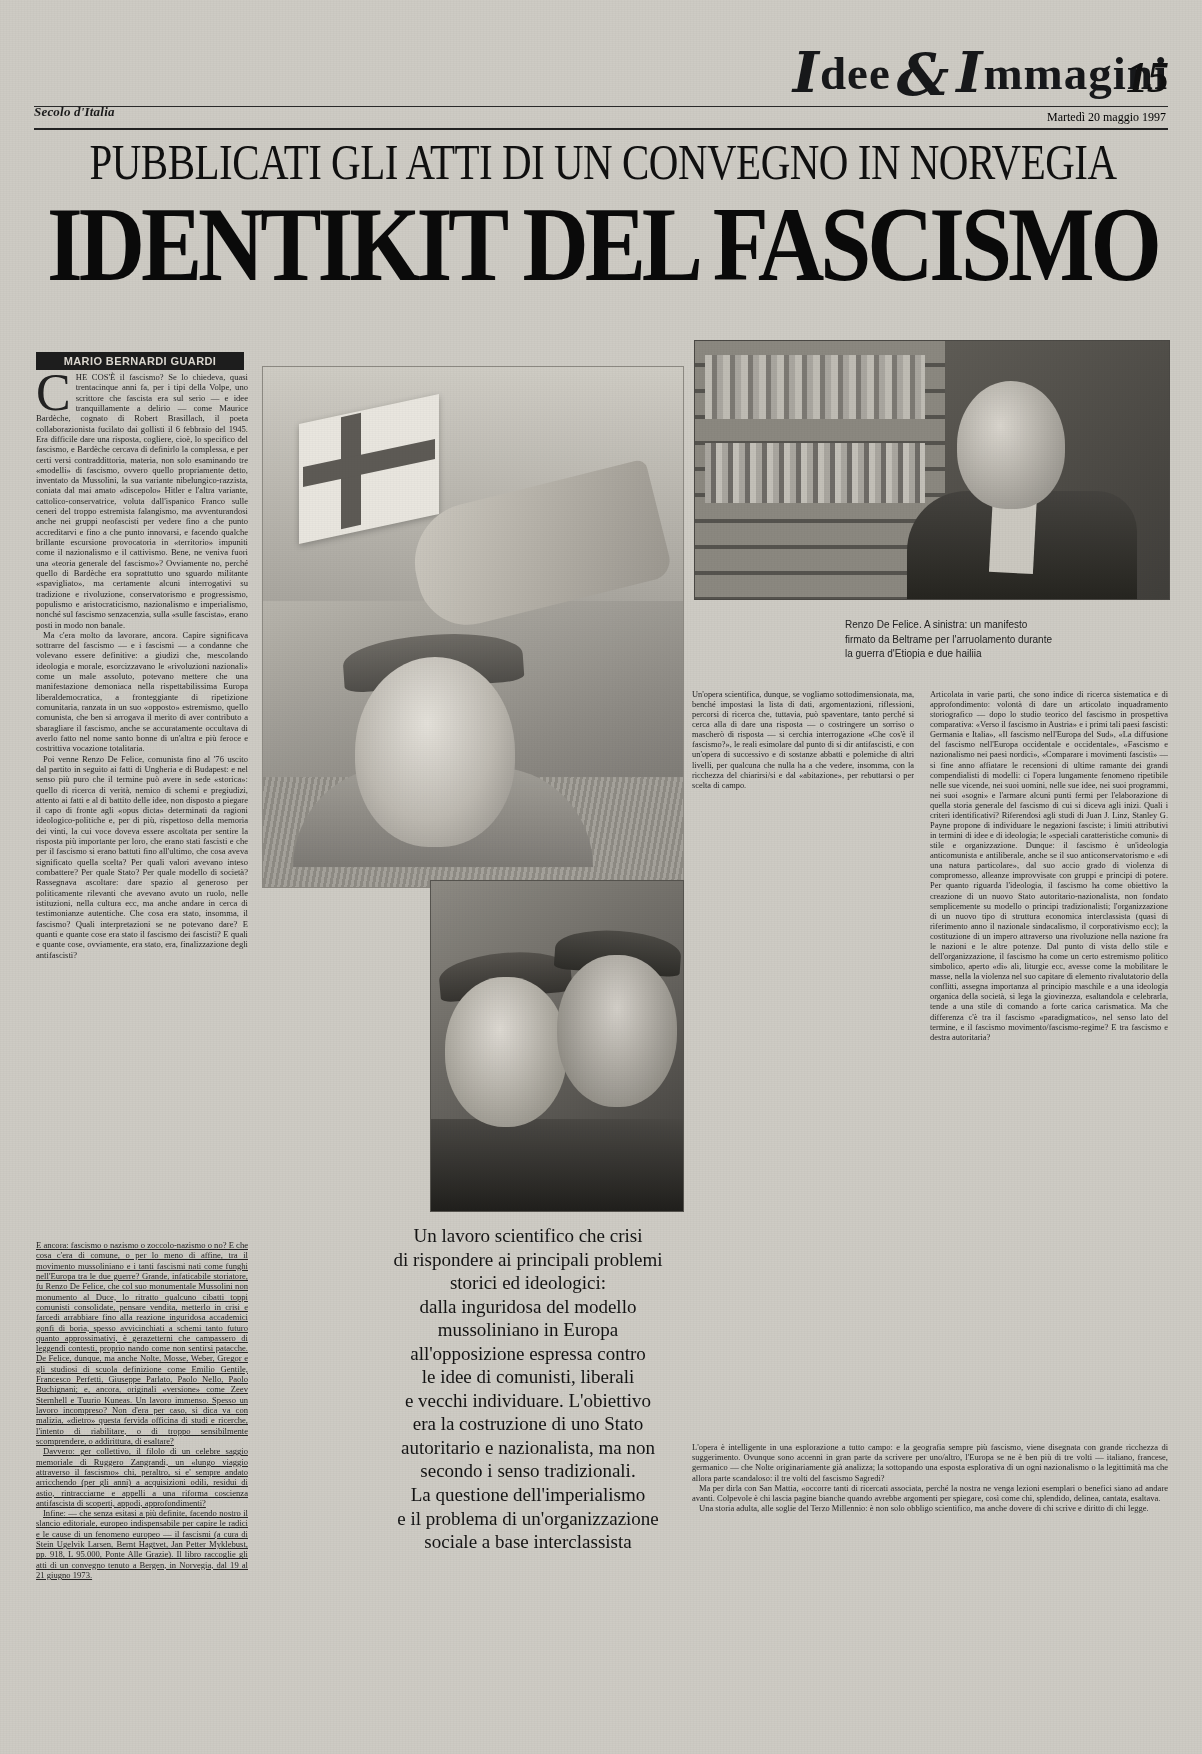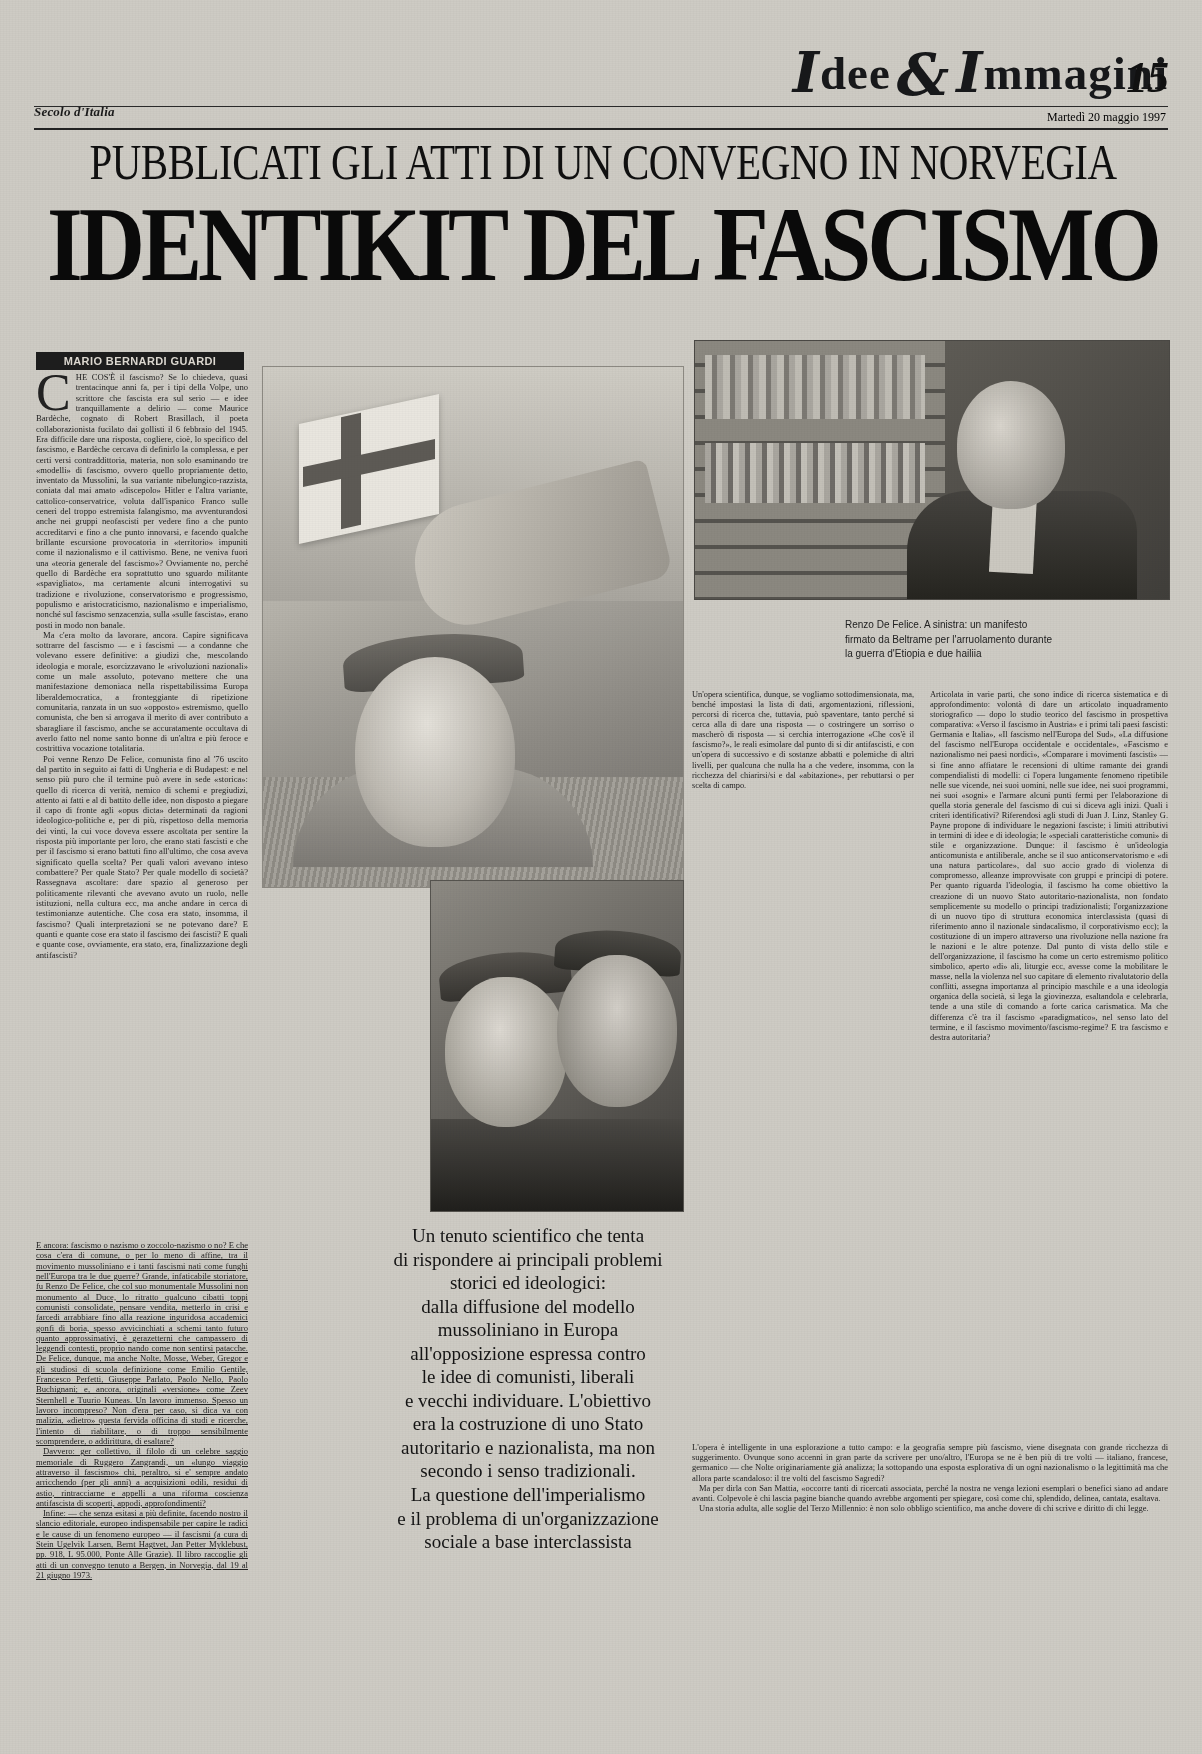--- a/index.html
+++ b/index.html
@@ -373,24 +373,24 @@
     <div class="torso"></div>
     <div class="cap1"></div>
     <div class="f1"></div>
     <div class="cap2"></div>
     <div class="f2"></div>
   </div>
 
   <div class="caption">Renzo De Felice. A sinistra: un manifesto firmato da Beltrame per l'arruolamento durante la guerra d'Etiopia e due hailiia</div>
 
   <div class="pullquote">
-    <span class="line">Un tenuto scientifico che tenta</span>
+    <span class="line">Un lavoro scientifico che crisi</span>
     <span class="line">di rispondere ai principali problemi</span>
     <span class="line">storici ed ideologici:</span>
-    <span class="line">dalla diffusione del modello</span>
+    <span class="line">dalla inguridosa del modello</span>
     <span class="line">mussoliniano in Europa</span>
     <span class="line">all'opposizione espressa contro</span>
     <span class="line">le idee di comunisti, liberali</span>
     <span class="line">e vecchi individuare. L'obiettivo</span>
     <span class="line">era la costruzione di uno Stato</span>
     <span class="line">autoritario e nazionalista, ma non</span>
     <span class="line">secondo i senso tradizionali.</span>
     <span class="line">La questione dell'imperialismo</span>
     <span class="line">e il problema di un'organizzazione</span>
     <span class="line">sociale a base interclassista</span>

